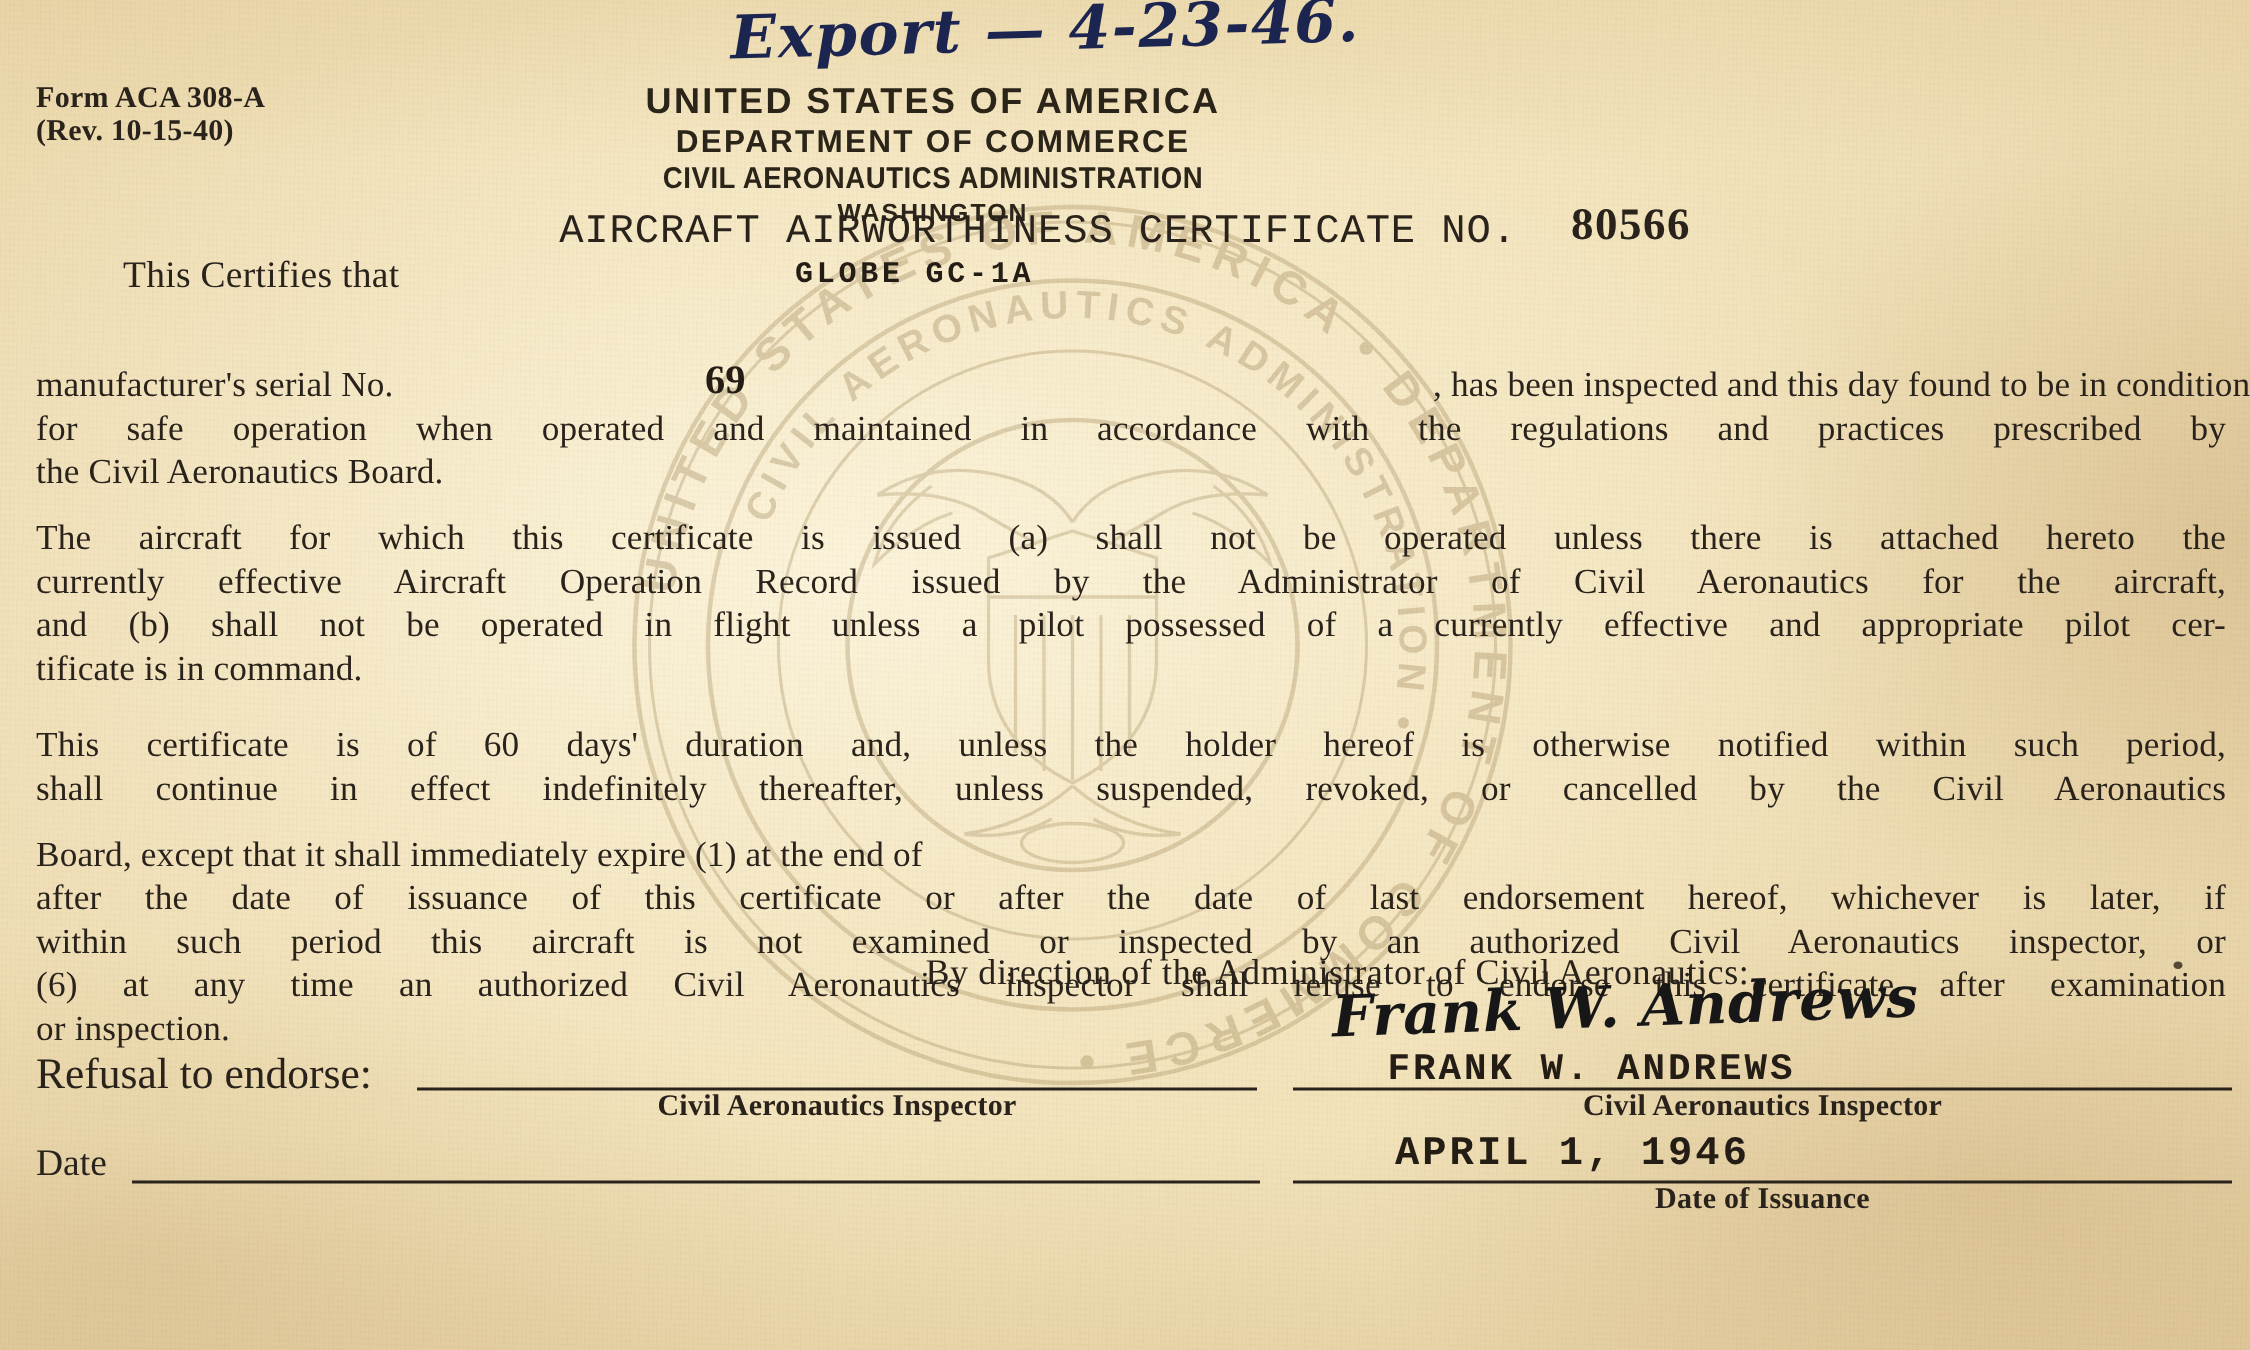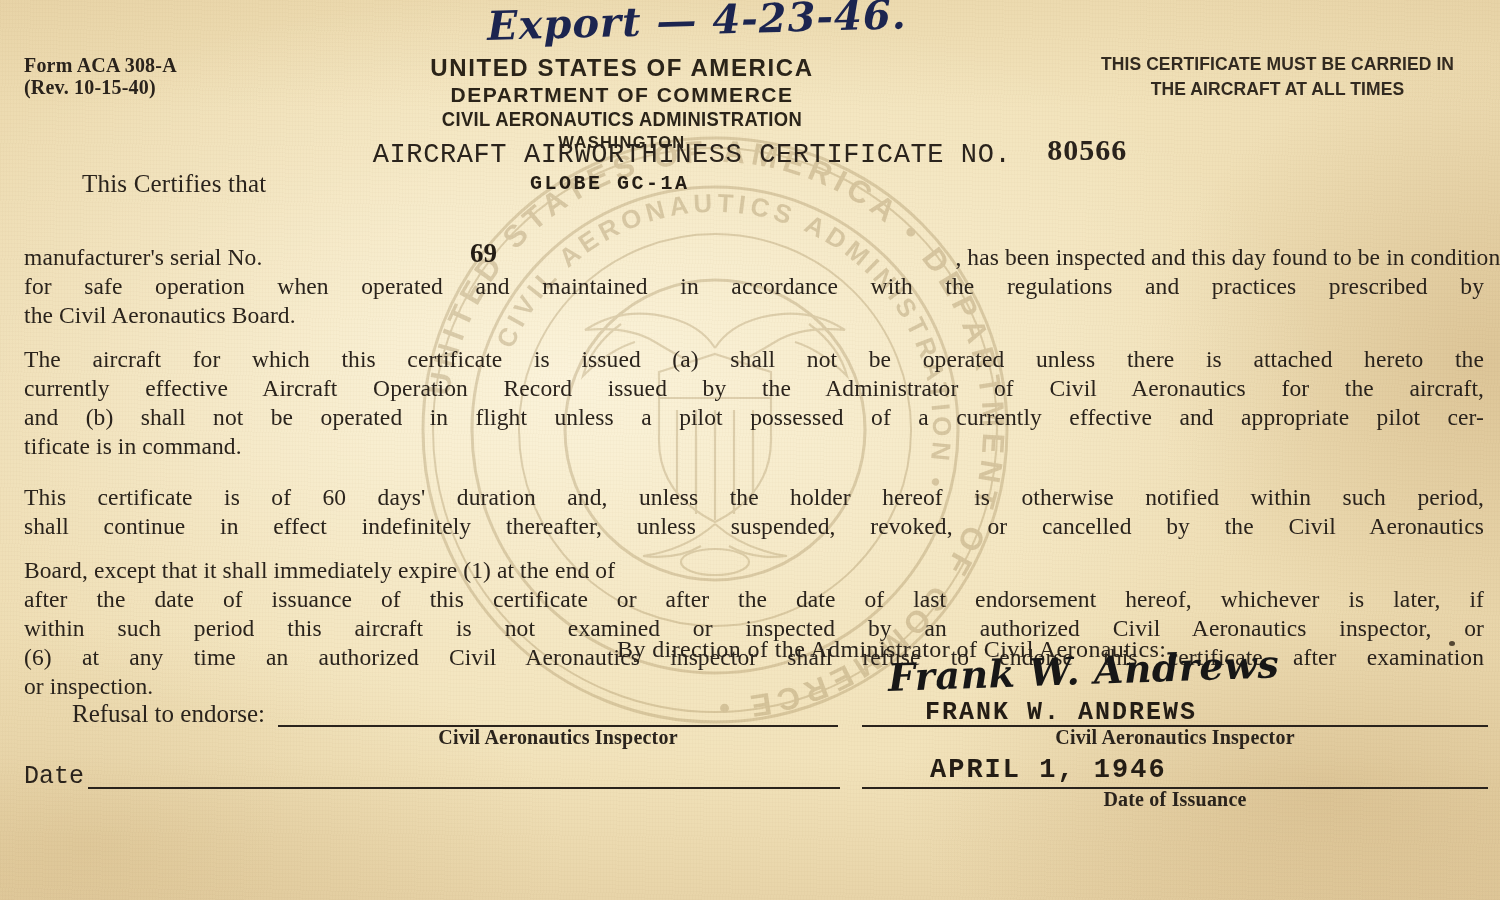--- a/index.html
+++ b/index.html
@@ -212,40 +212,40 @@
     left: 925px; top: 698px;
     font-family: "Liberation Mono", monospace;
     font-weight: bold;
     font-size: 25px;
     letter-spacing: 2px;
     color: #241d15;
   }
 
   .rule { position: absolute; background: #2a231c; height: 2px; }
 
-  #refusal-label { left: 24px; top: 700px; font-size: 25px; margin-left: 48px; }
+  #refusal-label { left: 24px; top: 700px; font-size: 29px; }
   #refusal-rule  { left: 278px; top: 725px; width: 560px; }
   #refusal-cap {
     left: 278px; top: 726px; width: 560px;
     text-align: center;
     font-size: 20px;
     font-weight: bold;
     letter-spacing: 0.2px;
   }
 
   #sig-rule { left: 862px; top: 725px; width: 626px; }
   #sig-cap {
     left: 862px; top: 726px; width: 626px;
     text-align: center;
     font-size: 20px;
     font-weight: bold;
     letter-spacing: 0.2px;
   }
 
-  #date-label { left: 24px; top: 762px; font-size: 25px; font-family: Liberation Mono, monospace; }
+  #date-label { left: 24px; top: 762px; font-size: 25px; }
   #date-rule  { left: 88px; top: 787px; width: 752px; }
 
   #issue-date {
     left: 930px; top: 755px;
     font-family: "Liberation Mono", monospace;
     font-weight: bold;
     font-size: 27px;
     letter-spacing: 2px;
     color: #241d15;
   }
@@ -327,24 +327,20 @@
 
   <div id="grain"></div>
 
   <div class="abs handwriting" id="export-note">Export — 4-23-46.</div>
 
   <div class="abs" id="form-id">
     <div>Form ACA 308-A</div>
     <div>(Rev. 10-15-40)</div>
   </div>
 
-  <div class="abs" id="carry-notice">
-    <div>THIS CERTIFICATE MUST BE CARRIED IN</div>
-    <div>THE AIRCRAFT AT ALL TIMES</div>
-  </div>
 
   <div class="abs" id="agency">
     <div class="l1">UNITED STATES OF AMERICA</div>
     <div class="l2">DEPARTMENT OF COMMERCE</div>
     <div class="l3">CIVIL AERONAUTICS ADMINISTRATION</div>
     <div class="l4">WASHINGTON</div>
   </div>
 
   <div class="abs" id="title-line">
     <span id="cert-title">AIRCRAFT AIRWORTHINESS CERTIFICATE NO.</span><span id="cert-number">80566</span>

